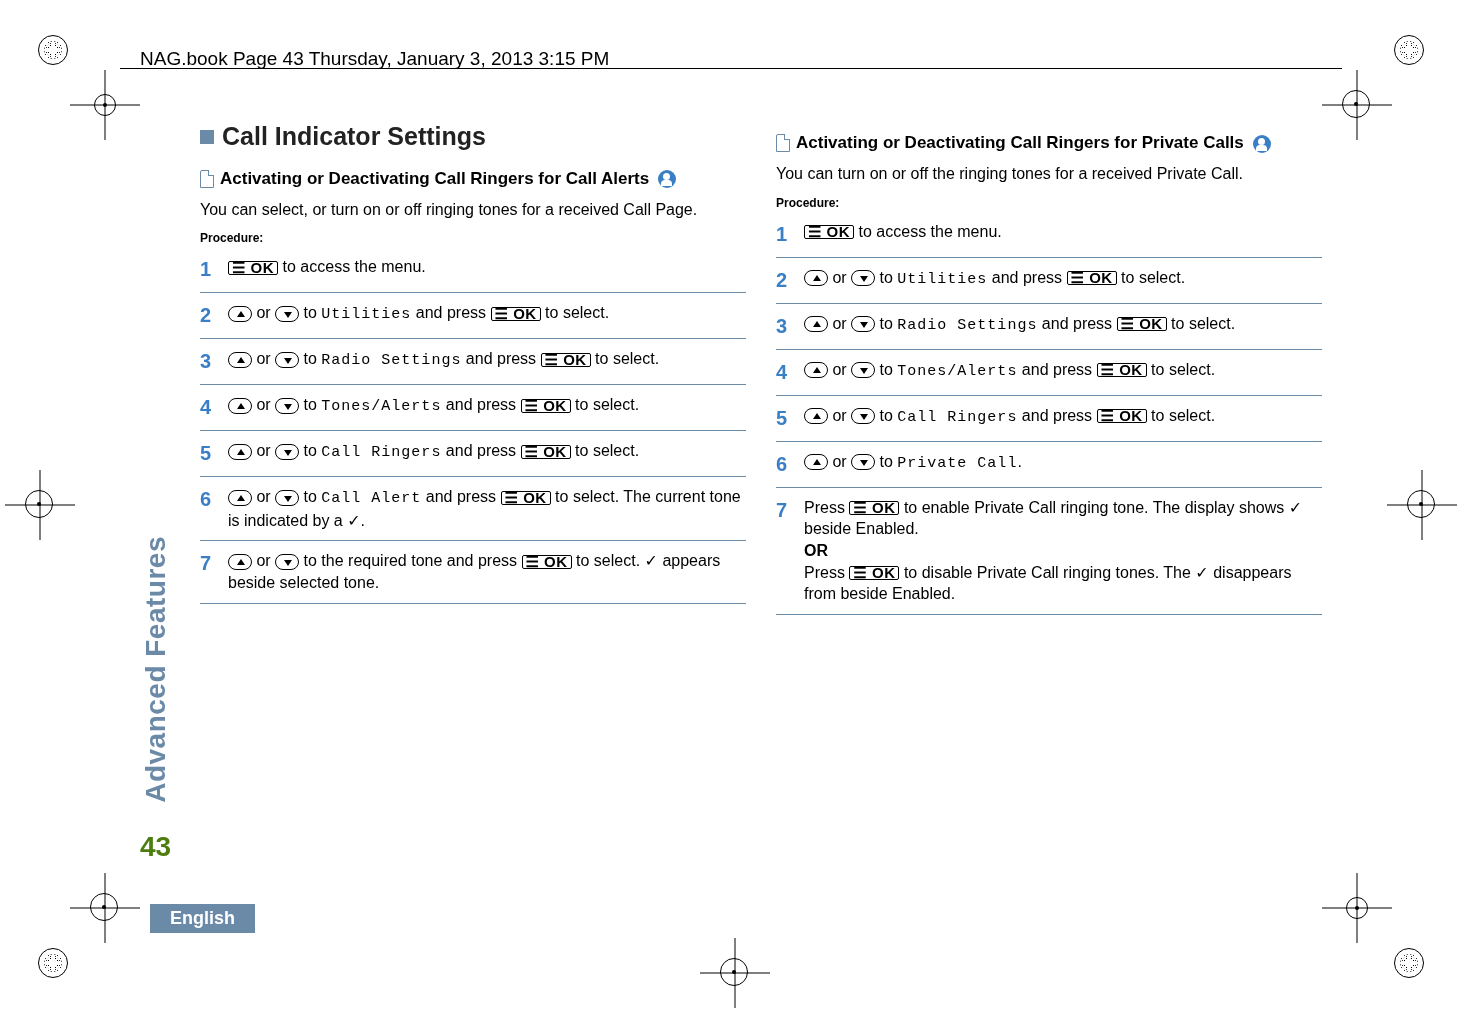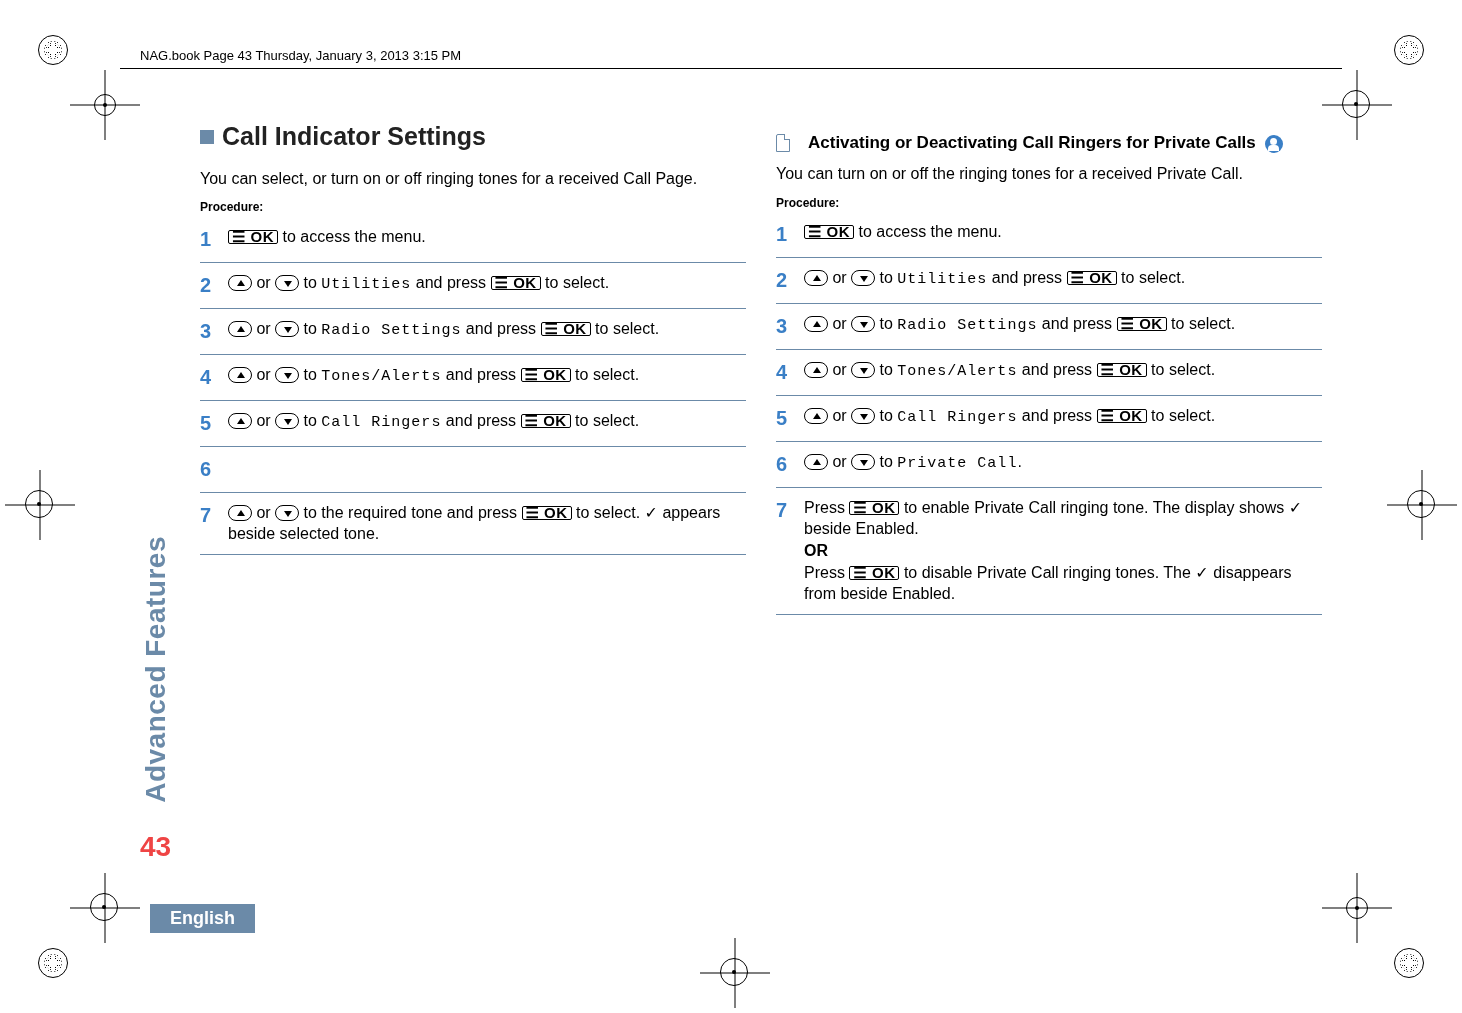--- a/index.html
+++ b/index.html
@@ -17,44 +17,44 @@
   .crop-cross { position:absolute; width:70px; height:70px; }
   .crop-cross::before, .crop-cross::after { content:""; position:absolute; background:#000; }
   .crop-cross::before { left:50%; top:0; width:1px; height:100%; transform:translateX(-50%);}
   .crop-cross::after  { top:50%; left:0; height:1px; width:100%; transform:translateY(-50%);}
   .crop-ring { position:absolute; width:30px; height:30px; border-radius:50%; border:1px solid #000;
     background: radial-gradient(circle,#fff 25%,#000 26%,#fff 27%,#fff 34%,#000 35%,#fff 36%,#fff 43%,#000 44%,#fff 45%);
   }
   .header-line {
     position: absolute; top: 68px; left: 120px; right: 120px; border-top: 1px solid #000;
   }
-  .header-text { position:absolute; top:48px; left:140px; font-size:13px; }
+  .header-text { position:absolute; top:48px; left:140px; font-size:19px; }
   .page {
     position: absolute; top: 120px; left: 140px; right: 140px; bottom: 140px;
     display: flex; gap: 30px;
   }
   .sidebar-label {
     writing-mode: vertical-rl; transform: rotate(180deg);
     font-weight:bold; font-size:28px; color:#6b8aa8;
     position:absolute; left:0; bottom:70px; letter-spacing:0.5px;
   }
   .page-number {
-    position:absolute; left:0; bottom:10px; font-size:28px; font-weight:bold; color:#ef4444;
+    position:absolute; left:0; bottom:10px; font-size:28px; font-weight:bold; color:#4d7c0f;
   }
   .columns { display:flex; gap:30px; margin-left:60px; width:100%; }
   .col { flex:1; font-size:16px; line-height:1.35; color:#000; }
   .col hr { border:none; border-top:1px solid #6b8aa8; margin:5px 0; }
   h2.section {
     font-size:25px; font-weight:bold; color:#222; margin-bottom:14px;
     display:flex; align-items:center; gap:8px;
   }
   .section-square { display:inline-block; width:14px; height:14px; background:#6b8aa8; }
   .sub-head {
     font-size:17px; font-weight:bold; margin:12px 0 8px 0;
-    display:flex; align-items:flex-start; gap:18px;
+    display:flex; align-items:flex-start; gap:6px;
   }
   .sub-head .doc-icon {
     display:inline-block; width:14px; height:18px; border:1px solid #6b8aa8;
     border-radius:2px 2px 0 0; position:relative; margin-top:2px; flex-shrink:0;
   }
   .sub-head .doc-icon::after { content:""; position:absolute; right:-1px; top:-1px; width:5px; height:5px;
     border-left:1px solid #6b8aa8; border-bottom:1px solid #6b8aa8; background:#fff;}
   .person-badge {
     display:inline-block; width:18px; height:18px; background:#3a7fc6; border-radius:50%;
     position:relative; vertical-align:middle; margin-left:4px;
@@ -137,20 +137,27 @@
   <div class="page-number">43</div>
 
   <div class="columns">
 
     <div class="col">
       <h2 class="section">
         <span class="section-square"></span>
         <span>Call Indicator Settings</span>
       </h2>
 
+      <div class="sub-head">
+        <span class="doc-icon"></span>
+        <span>
+          <span>Activating or Deactivating Call Ringers for Call Alerts</span>
+          <span class="person-badge"></span>
+        </span>
+      </div>
 
       <p class="para">You can select, or turn on or off ringing tones for a received Call Page.</p>
       <p class="proc-label">Procedure:</p>
 
       <div class="step">
         <div class="step-num">1</div>
         <div class="step-body">
           <span class="btn-ok">☰ OK</span><span> to access the menu.</span>
         </div>
       </div>
@@ -183,20 +190,23 @@
       <div class="step">
         <div class="step-num">5</div>
         <div class="step-body">
           <span class="btn-nav up"></span><span> or </span><span class="btn-nav down"></span> to <span class="menu-text">Call Ringers</span><span> and press </span><span class="btn-ok">☰ OK</span><span> to select.</span>
         </div>
       </div>
       <hr>
 
       <div class="step">
         <div class="step-num">6</div>
+        <div class="step-body">
+          <span class="btn-nav up"></span><span> or </span><span class="btn-nav down"></span> to <span class="menu-text">Call Alert</span><span> and press </span><span class="btn-ok">☰ OK</span><span> to select. The current tone is indicated by a </span><span class="check">✓</span><span>.</span>
+        </div>
       </div>
       <hr>
 
       <div class="step">
         <div class="step-num">7</div>
         <div class="step-body">
           <span class="btn-nav up"></span><span> or </span><span class="btn-nav down"></span><span> to the required tone and press </span><span class="btn-ok">☰ OK</span><span> to select. </span><span class="check">✓</span><span> appears beside selected tone.</span>
         </div>
       </div>
       <hr>

